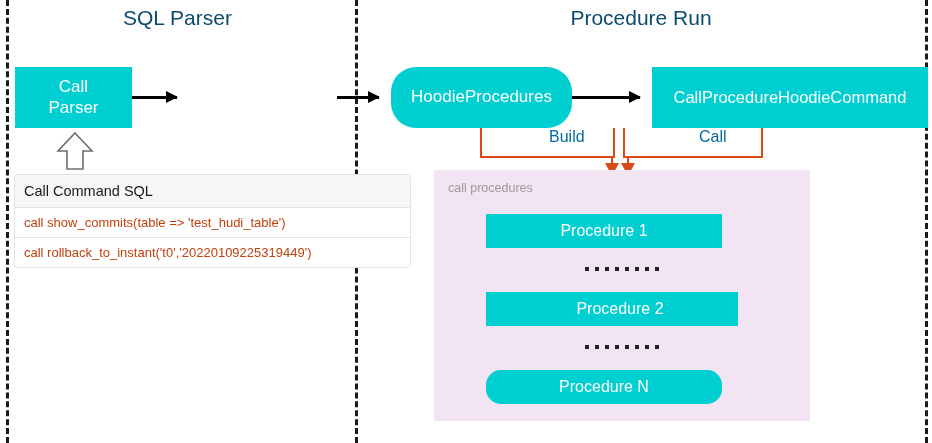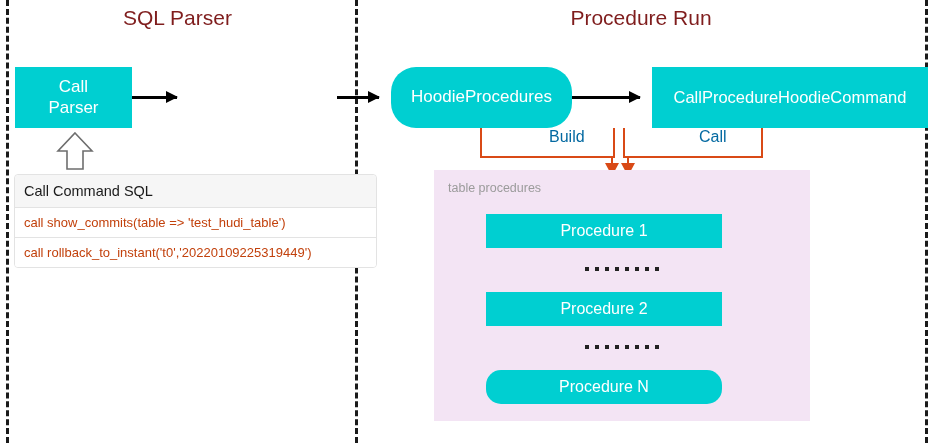--- a/index.html
+++ b/index.html
@@ -27,21 +27,21 @@
     border-left: 3px dashed #1a1a1a;
   }
   #dash-left   { left: 6px; }
   #dash-mid    { left: 355px; }
   #dash-right  { left: 925px; }
 
   
   .region-title {
     position: absolute;
     font-size: 21px;
-    color: #7f1d1d;
+    color: #0c4a6e;
     white-space: nowrap;
     text-align: center;
   }
   #title-sql  { left: 0px;   top: 6px; width: 355px; }
   #title-proc { left: 357px; top: 6px; width: 568px; }
 
   
   .tealbox {
     position: absolute;
     background: #00CFD1;
@@ -89,21 +89,21 @@
     top: 131px;
     width: 38px;
     height: 40px;
   }
 
   
   #sql-table {
     position: absolute;
     left: 14px;
     top: 174px;
-    width: 363px;
+    width: 397px;
     border: 1px solid #e3e3e3;
     border-radius: 4px;
     box-sizing: border-box;
     background: #ffffff;
     overflow: hidden;
   }
   #sql-table .th {
     background: #f6f6f6;
     font-size: 14.5px;
     color: #1a1a1a;
@@ -184,21 +184,21 @@
     width: 236px;
     height: 34px;
     background: #00CFD1;
     color: #ffffff;
     font-size: 16px;
     display: flex;
     align-items: center;
     justify-content: center;
   }
   #proc-1 { top: 44px; }
-  #proc-2 { top: 122px; }
+  #proc-2 { top: 122px; padding-left: 16px; }
   #proc-3 { top: 200px; border-radius: 15px; }
 
   .proc-dots {
     position: absolute;
     left: 52px;
     width: 271px;
     height: 10px;
     display: flex;
     align-items: center;
     justify-content: center;
@@ -257,21 +257,21 @@
   <div class="obracket" id="bracket-call"></div>
   <div class="obracket-stem" id="stem-build"></div>
   <div class="obracket-stem" id="stem-call"></div>
   <div class="obracket-head" id="head-build"></div>
   <div class="obracket-head" id="head-call"></div>
 
   <div class="edge-label" id="label-build">Build</div>
   <div class="edge-label" id="label-call">Call</div>
 
   <div id="procedures-panel">
-    <div id="procedures-panel-label">table procedures</div>
+    <div id="procedures-panel-label">call procedures</div>
 
     <div class="proc-box" id="proc-1">Procedure 1</div>
 
     <div class="proc-dots" id="dots-1">
       <span></span>
         <span></span>
         <span></span>
         <span></span>
       <span></span>
         <span></span>

